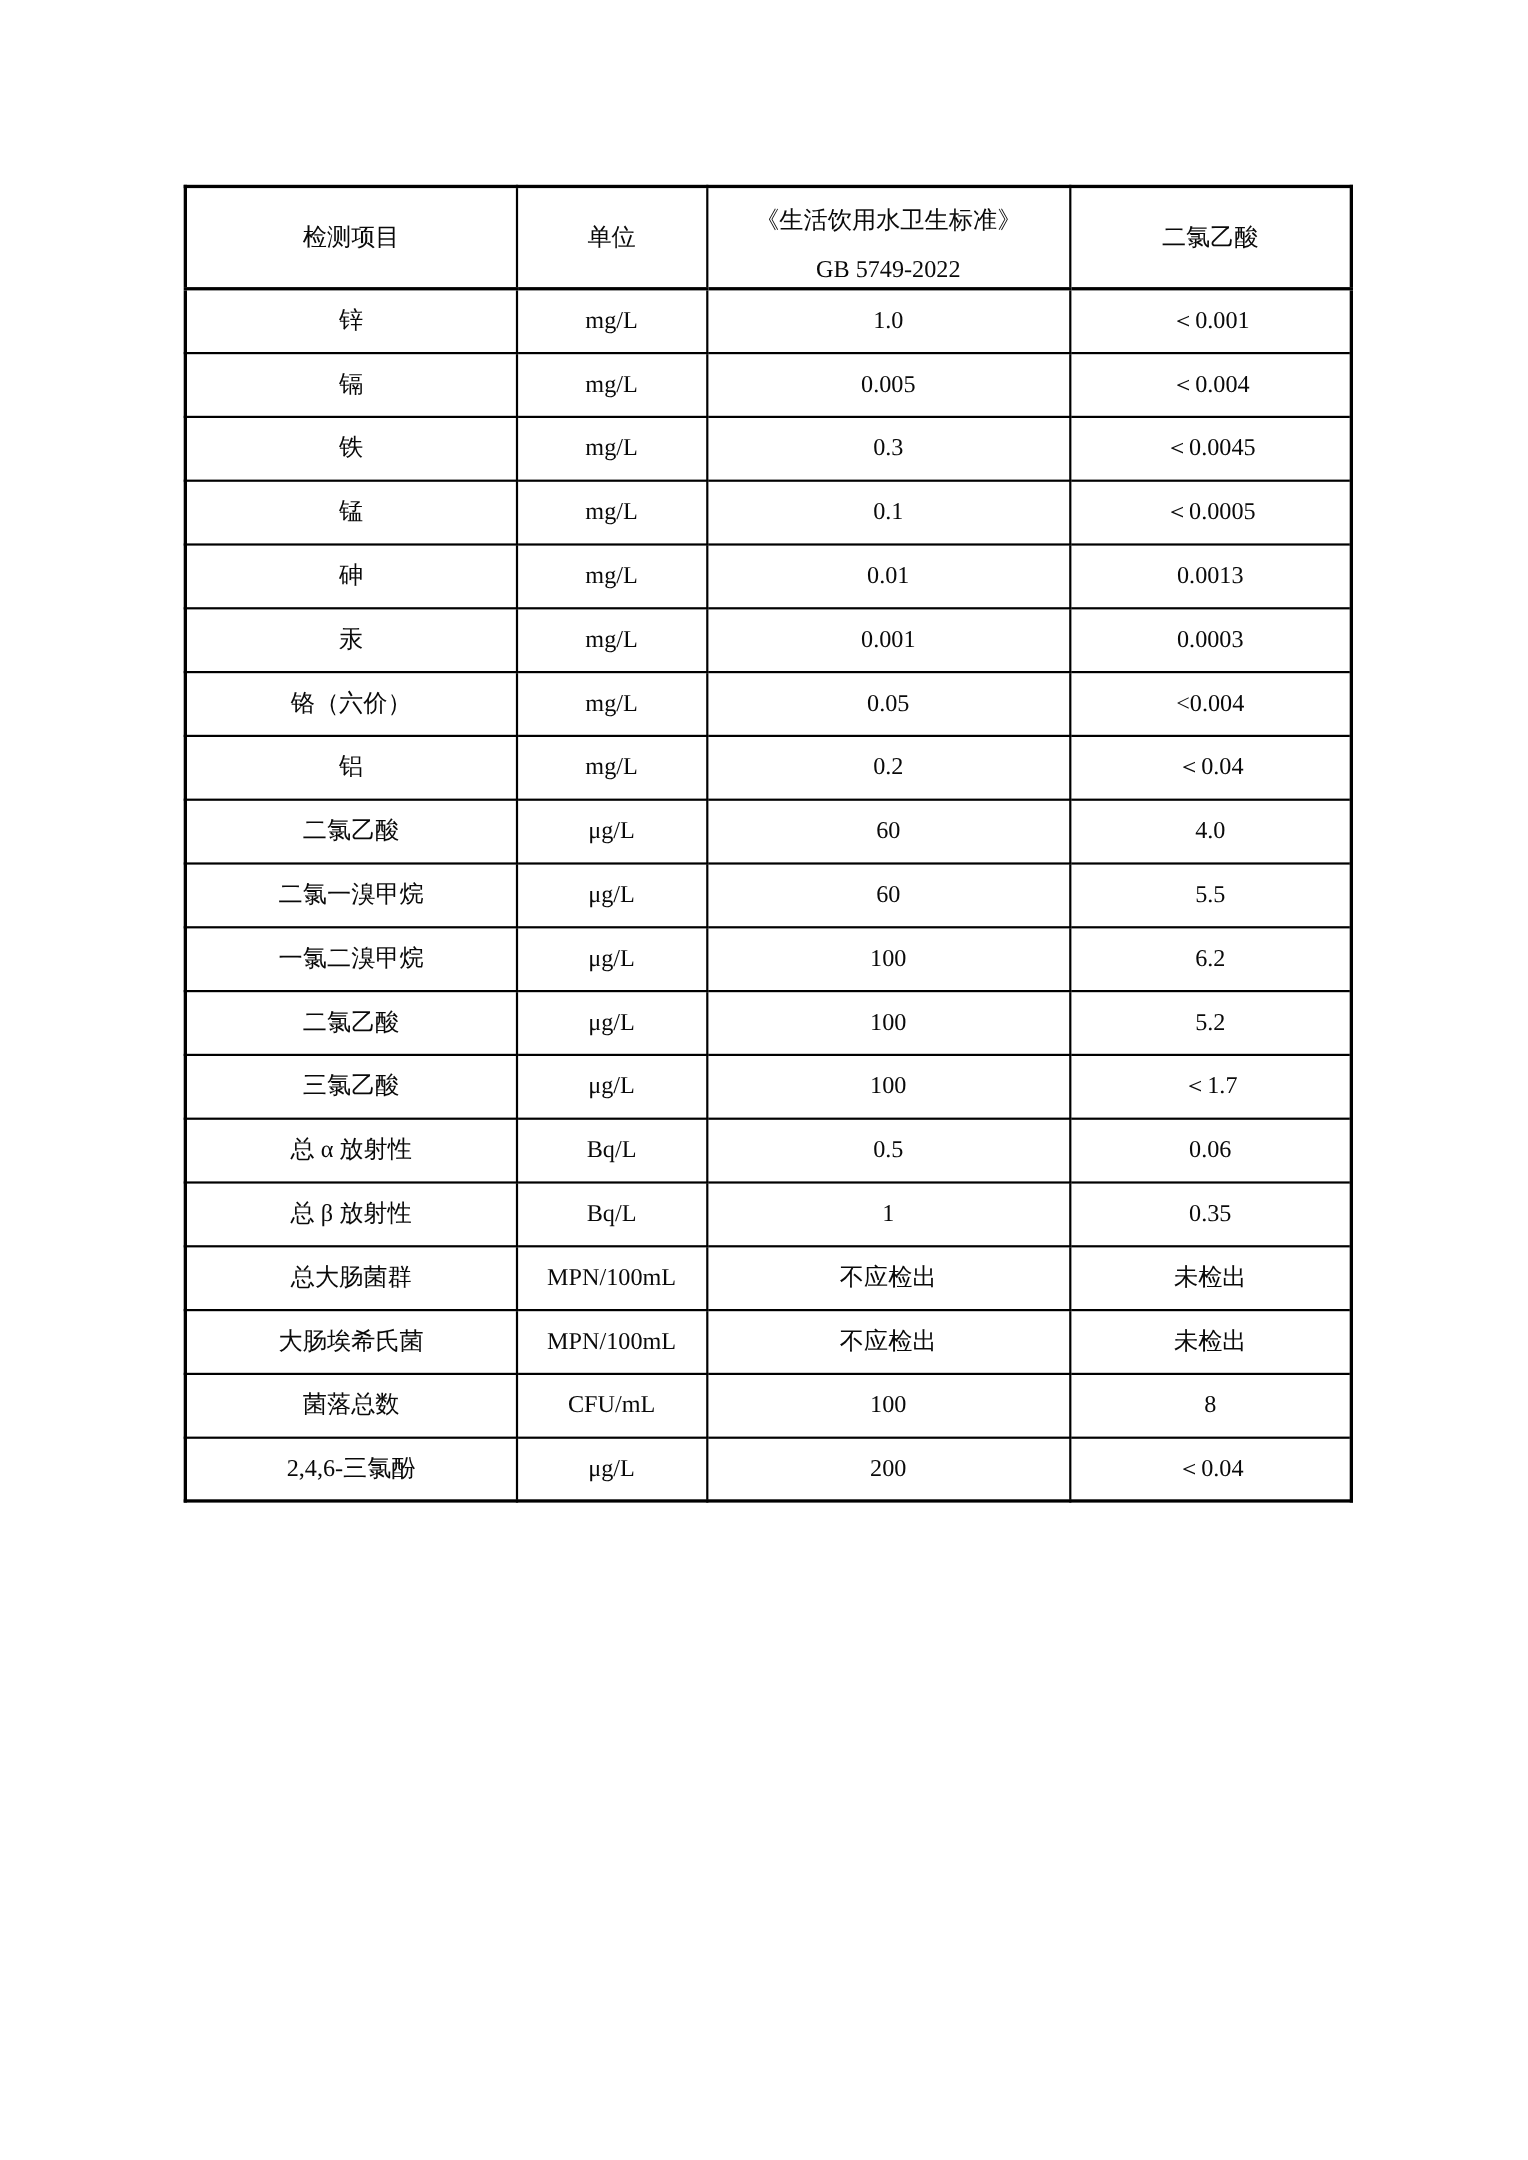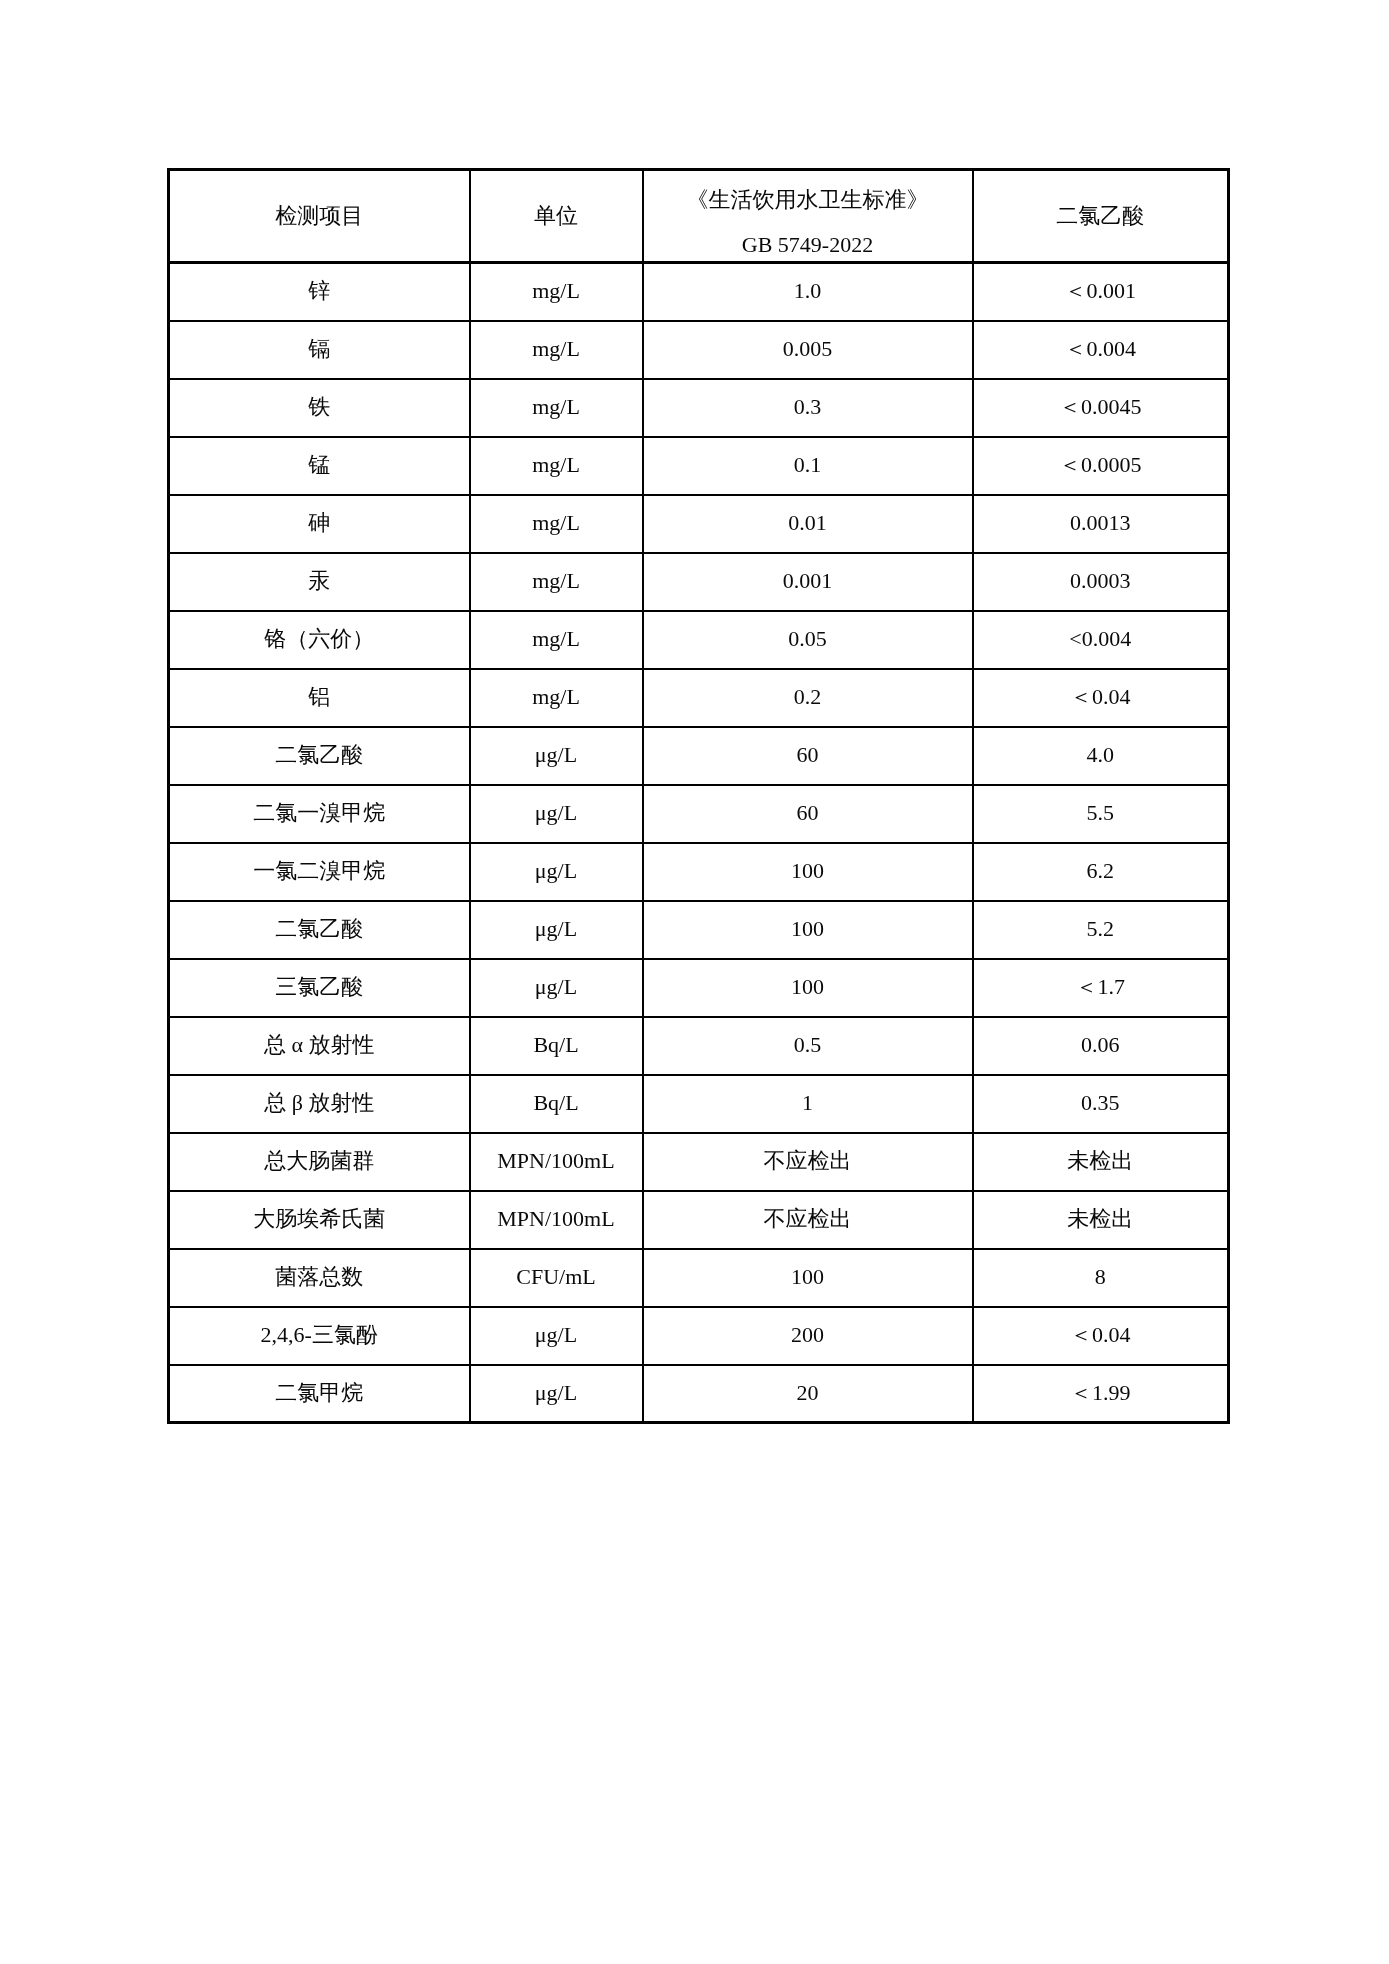--- a/index.html
+++ b/index.html
@@ -206,21 +206,15 @@
     <td>8</td>
   </tr>
 
   <tr>
     <td>2,4,6-三氯酚</td>
     <td>μg/L</td>
     <td>200</td>
     <td>＜0.04</td>
   </tr>
 
-  <tr>
-    <td>二氯甲烷</td>
-    <td>μg/L</td>
-    <td>20</td>
-    <td>＜1.99</td>
-  </tr>
 </tbody>
   </table>
 </div>
 
 </body></html>

